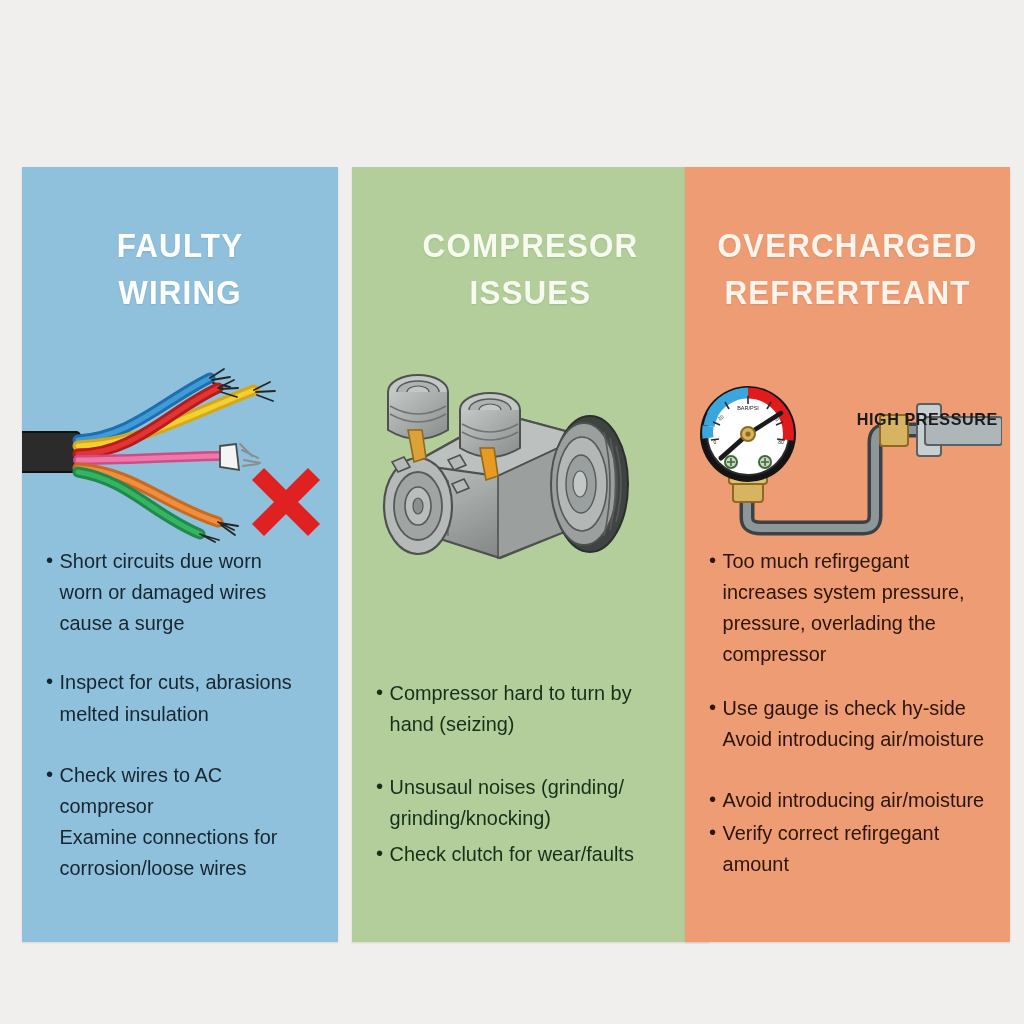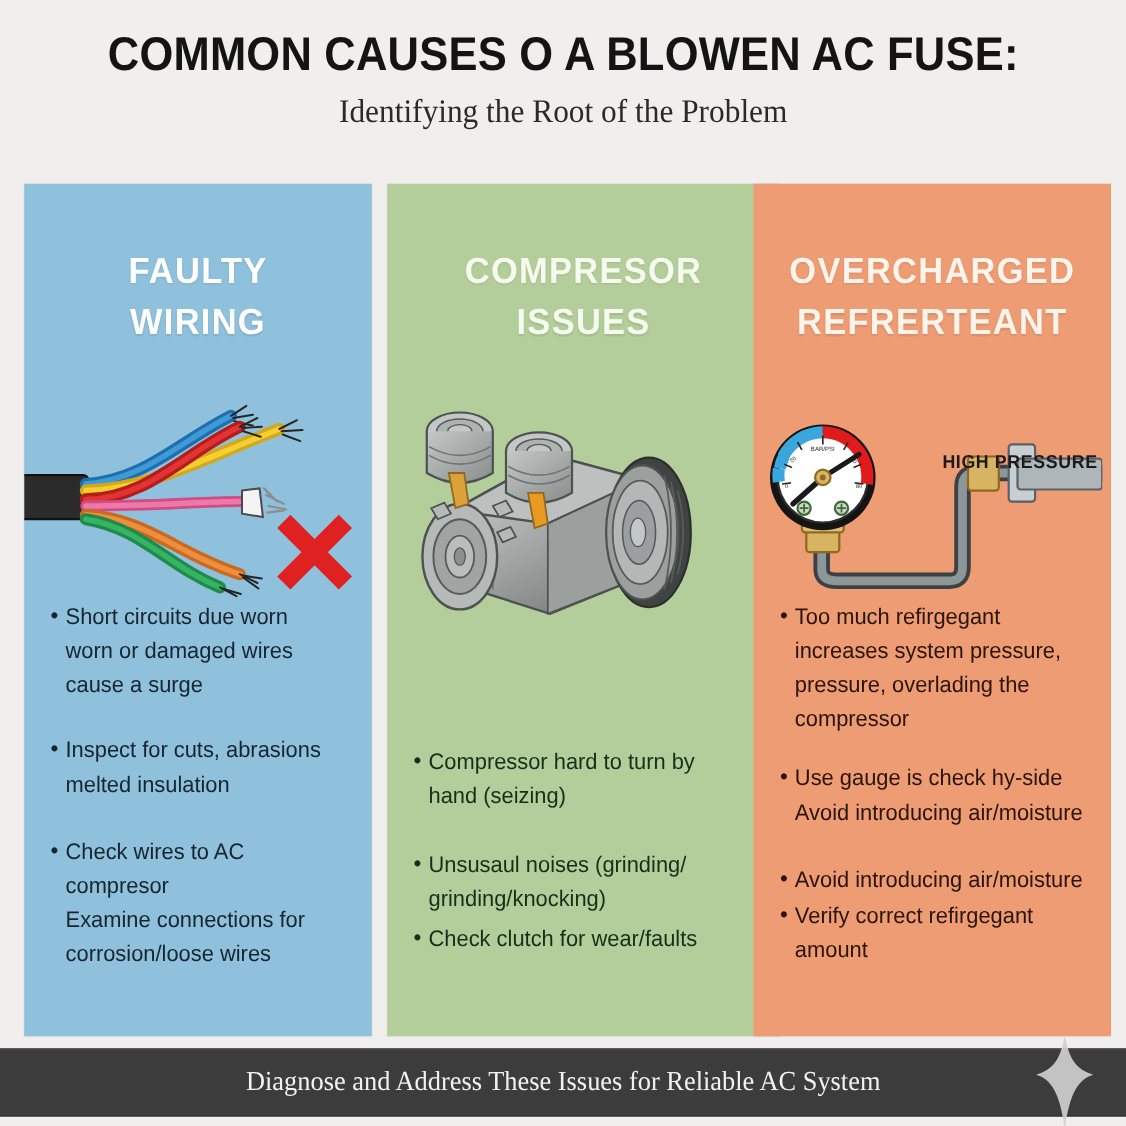--- a/index.html
+++ b/index.html
@@ -150,24 +150,20 @@
     color: #1b1b1b;
     white-space: nowrap;
     transform: scaleX(0.95);
   }
 </style>
 </head>
 <body>
 
 <div id="page">
 
-  <div id="title-block">
-    <div id="main-title">COMMON CAUSES O A BLOWEN AC FUSE:</div>
-    <div id="sub-title">Identifying the Root of the Problem</div>
-  </div>
 
   <div class="panel" id="panel-0">
     <div class="panel-heading">FAULTY<br>WIRING</div>
 
     <div class="illus" style="top:165px;height:215px;">
       <svg viewBox="0 0 316 215" width="316" height="215">
 
         <rect x="-4" y="100" width="62" height="40" rx="4" fill="#2b2b2b" stroke="#111" stroke-width="2"></rect>
 
         <path d="M56 108 C110 104 140 70 188 46" fill="none" stroke="#1f6fae" stroke-width="11" stroke-linecap="round"></path>
@@ -375,20 +371,14 @@
         <span class="btext">Avoid introducing air/moisture</span>
       </div>
       <div class="bullet">
         <span class="dot">•</span>
         <span class="btext">Verify correct refirgegant
 amount</span>
       </div>
     </div>
   </div>
 
-  <div id="footer-bar">
-    <div id="footer-text">Diagnose and Address These Issues for Reliable AC System</div>
-    <svg id="footer-diamond" viewBox="0 0 52 86">
-      <path d="M26 0 C30 24 38 32 52 36 C38 40 30 54 26 86 C22 54 14 40 0 36 C14 32 22 24 26 0 Z" fill="#cfcfcf" opacity="0.92"></path>
-    </svg>
-  </div>
 
 </div>
 
 </body></html>

